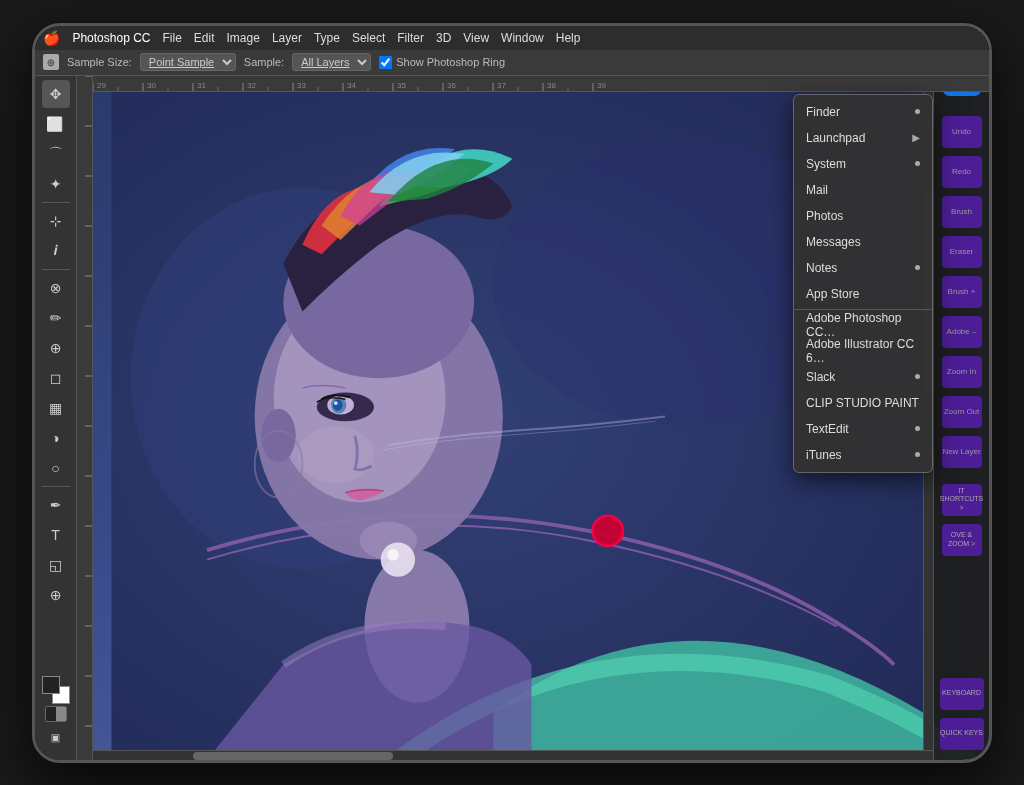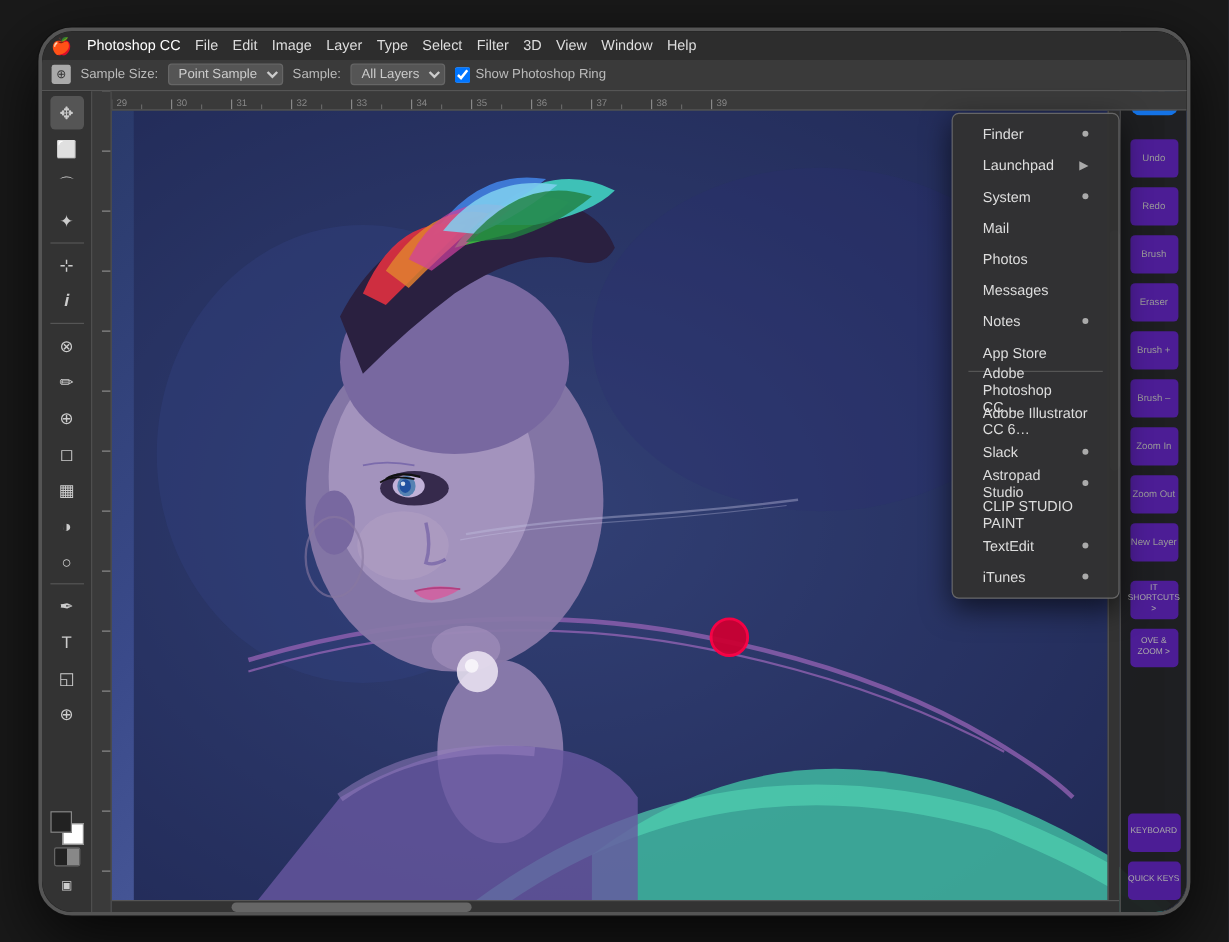--- a/index.html
+++ b/index.html
@@ -93,20 +93,21 @@
       font-size: 11px;
       color: #bbb;
     }
     .toolbar-select {
       background: #555;
       border: 1px solid #666;
       color: #ccc;
       font-size: 11px;
       padding: 1px 4px;
       border-radius: 3px;
+      text-decoration: underline;
     }
     .toolbar-checkbox {
       display: flex;
       align-items: center;
       gap: 4px;
       font-size: 11px;
       color: #bbb;
     }
 
     
@@ -313,21 +314,21 @@
 
     
     .context-menu {
       position: absolute;
       top: 68px;
       right: 56px;
       width: 140px;
       background: rgba(50,50,50,0.97);
       border: 1px solid #666;
       border-radius: 6px;
-      padding: 4px 13px;
+      padding: 4px 0;
       z-index: 30;
       box-shadow: 0 8px 24px rgba(0,0,0,0.6);
     }
     .menu-row {
       height: 26px;
       display: flex;
       align-items: center;
       justify-content: space-between;
       padding: 0 12px;
       cursor: pointer;
@@ -619,21 +620,21 @@
       <div class="sidebar-btn">
         <div class="sidebar-btn-label">Brush</div>
       </div>
       <div class="sidebar-btn">
         <div class="sidebar-btn-label">Eraser</div>
       </div>
       <div class="sidebar-btn">
         <div class="sidebar-btn-label">Brush +</div>
       </div>
       <div class="sidebar-btn">
-        <div class="sidebar-btn-label">Brush –</div>
+        <div class="sidebar-btn-label">Adobe –</div>
       </div>
       <div class="sidebar-btn">
         <div class="sidebar-btn-label">Zoom In</div>
       </div>
       <div class="sidebar-btn">
         <div class="sidebar-btn-label">Zoom Out</div>
       </div>
       <div class="sidebar-btn">
         <div class="sidebar-btn-label">New Layer</div>
       </div>
@@ -691,24 +692,20 @@
         <span>Adobe Photoshop CC…</span>
       </div>
       <div class="menu-row">
         <span>Adobe Illustrator CC 6…</span>
       </div>
       <div class="menu-row">
         <span>Slack</span>
         <span class="dot"></span>
       </div>
       <div class="menu-row">
-        <span>Astropad Studio</span>
-        <span class="dot"></span>
-      </div>
-      <div class="menu-row">
         <span>CLIP STUDIO PAINT</span>
       </div>
       <div class="menu-row">
         <span>TextEdit</span>
         <span class="dot"></span>
       </div>
       <div class="menu-row">
         <span>iTunes</span>
         <span class="dot"></span>
       </div>

